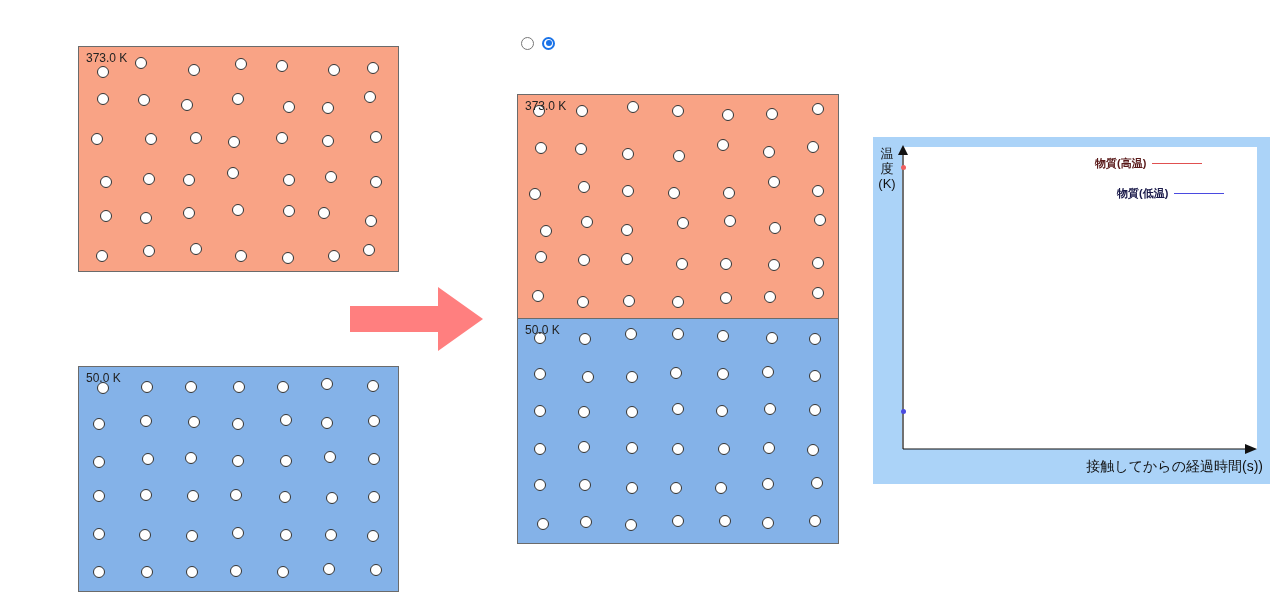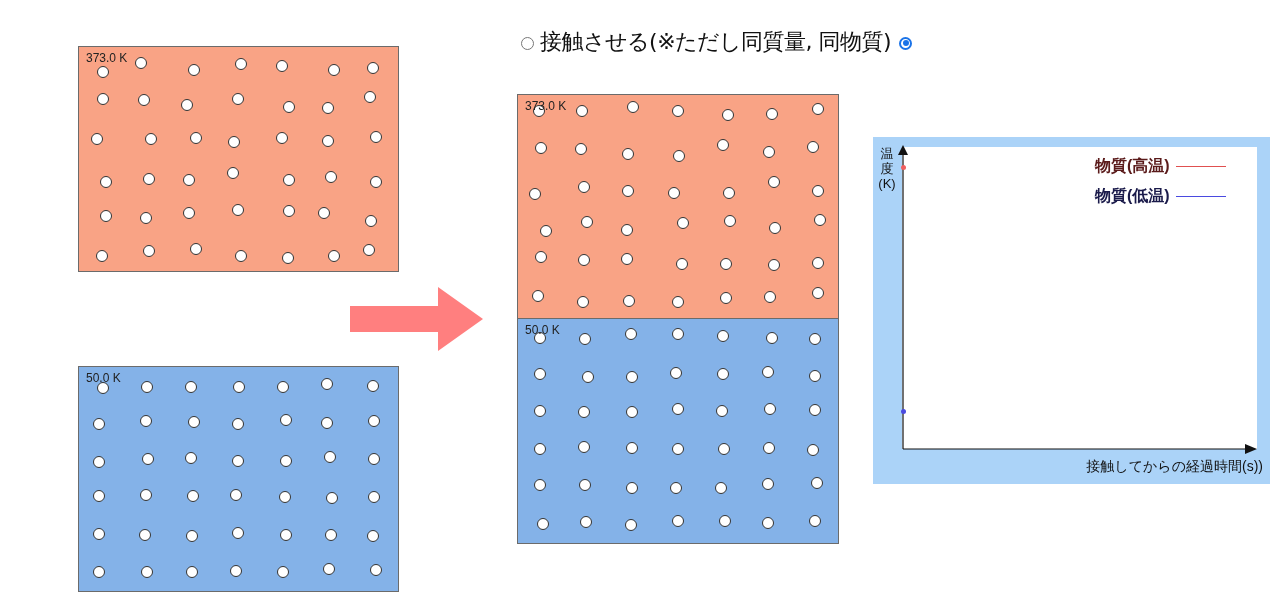--- a/index.html
+++ b/index.html
@@ -15,30 +15,29 @@
   .box { position:absolute; box-sizing:border-box; border:1.5px solid #6b6b6b; }
   .box.hot { background:#f9a385; }
   .box.cold { background:#84b2e8; }
   .box-label { position:absolute; left:7px; top:4px; font-size:12px; font-family:"Liberation Sans",sans-serif; color:#222; z-index:2; }
   .particle { position:absolute; width:12px; height:12px; border-radius:50%; background:#fff; border:1px solid #333; box-sizing:border-box; }
   .arrow { position:absolute; left:350px; top:287px; }
   .chart-panel { position:absolute; left:873px; top:137px; width:397px; height:347px; background:#abd3f8; }
   .chart-inner { position:absolute; left:29px; top:10px; width:355px; height:302px; background:#ffffff; }
   .ylabel { position:absolute; left:877px; top:146px; font-size:13px; line-height:15px; font-family:"Liberation Sans",sans-serif; color:#111; width:20px; text-align:center; }
   .xlabel { position:absolute; right:17px; top:458px; font-size:14px; font-family:"Liberation Sans",sans-serif; color:#111; }
-  .legend { position:absolute; font-size:16px; font-weight:bold; font-family:"Liberation Sans",sans-serif; display:flex; align-items:center; }
+  .legend { position:absolute; font-size:11px; font-weight:bold; font-family:"Liberation Sans",sans-serif; display:flex; align-items:center; }
   .legend .line { display:inline-block; width:50px; height:1px; margin-left:6px; }
   .dot { position:absolute; width:5px; height:5px; border-radius:50%; }
 </style>
 </head>
 <body>
 
 <div class="controls">
   <span class="radio"></span>
-  <span class="radio-label">接触させる(※ただし同質量, 同物質)</span>
   <span class="radio checked"></span>
 </div>
 
 <div class="box hot" id="before-hot" style="left:78px; top:46px; width:321px; height:226px;">
   <span class="box-label">373.0 K</span>
 </div>
 
 <div class="box cold" id="before-cold" style="left:78px; top:366px; width:321px; height:226px;">
   <span class="box-label">50.0 K</span>
 </div>
@@ -241,16 +240,16 @@
   <polygon points="1245,444 1257,449 1245,454" fill="#111"></polygon>
 </svg>
 <div class="dot" style="left:901px; top:165px; background:#f06060;"></div>
 <div class="dot" style="left:901px; top:409px; background:#4a4ae0;"></div>
 
 <div class="legend" style="left:1095px; top:156px;">
   <span style="color:#5a1a1a;">物質(高温)</span>
   <span class="line" style="background:#e05050;"></span>
 </div>
 <div class="legend" style="left:1095px; top:186px;">
-  <span style="color:#1a1a4a;">物質(低温)</span>
+  <span style="color:#1a1a4a;margin-left:22px;">物質(低温)</span>
   <span class="line" style="background:#4a4ae0;"></span>
 </div>
 <div class="xlabel">接触してからの経過時間(s))</div>
 
 </body></html>

